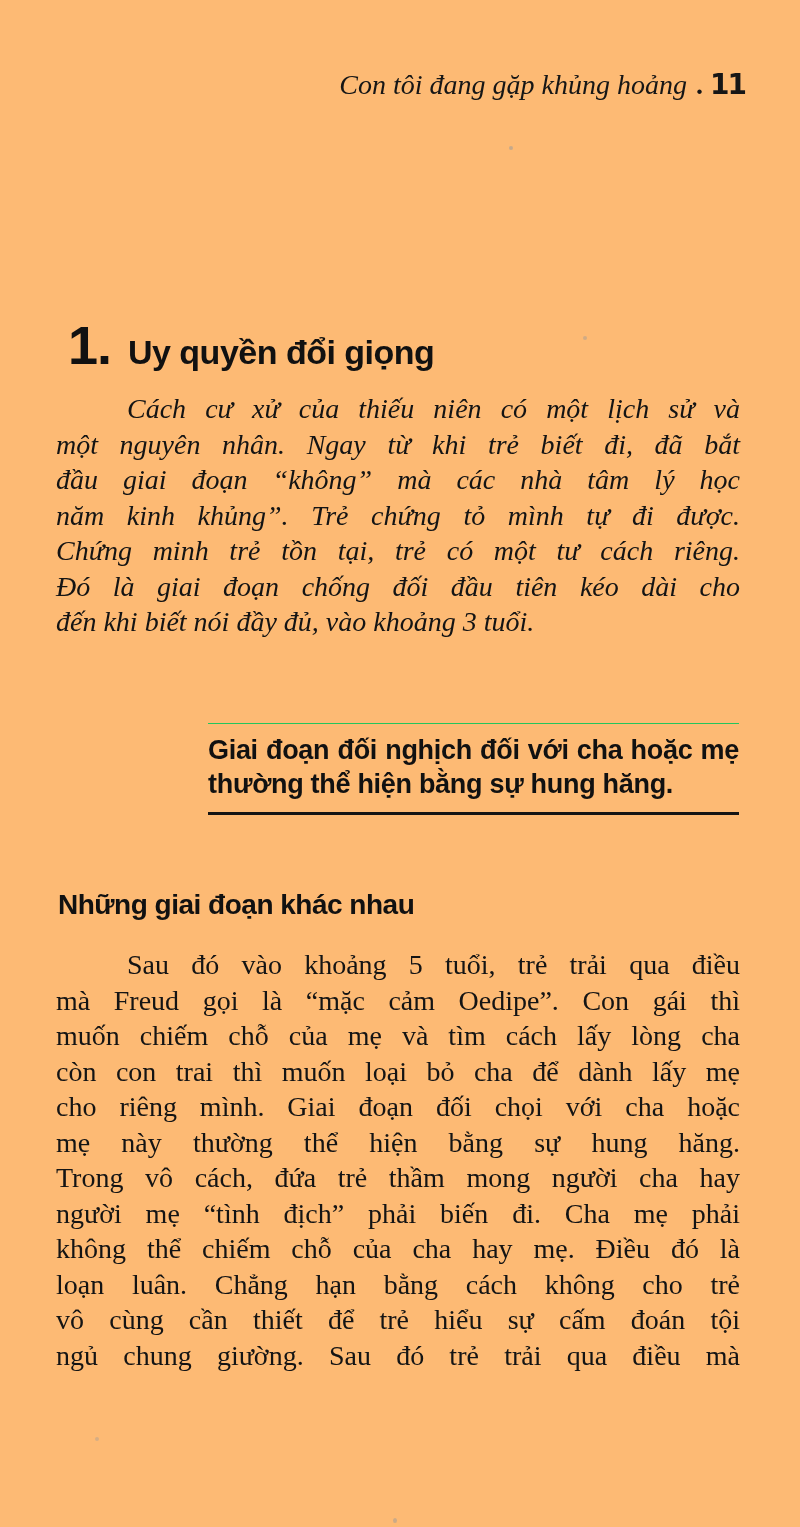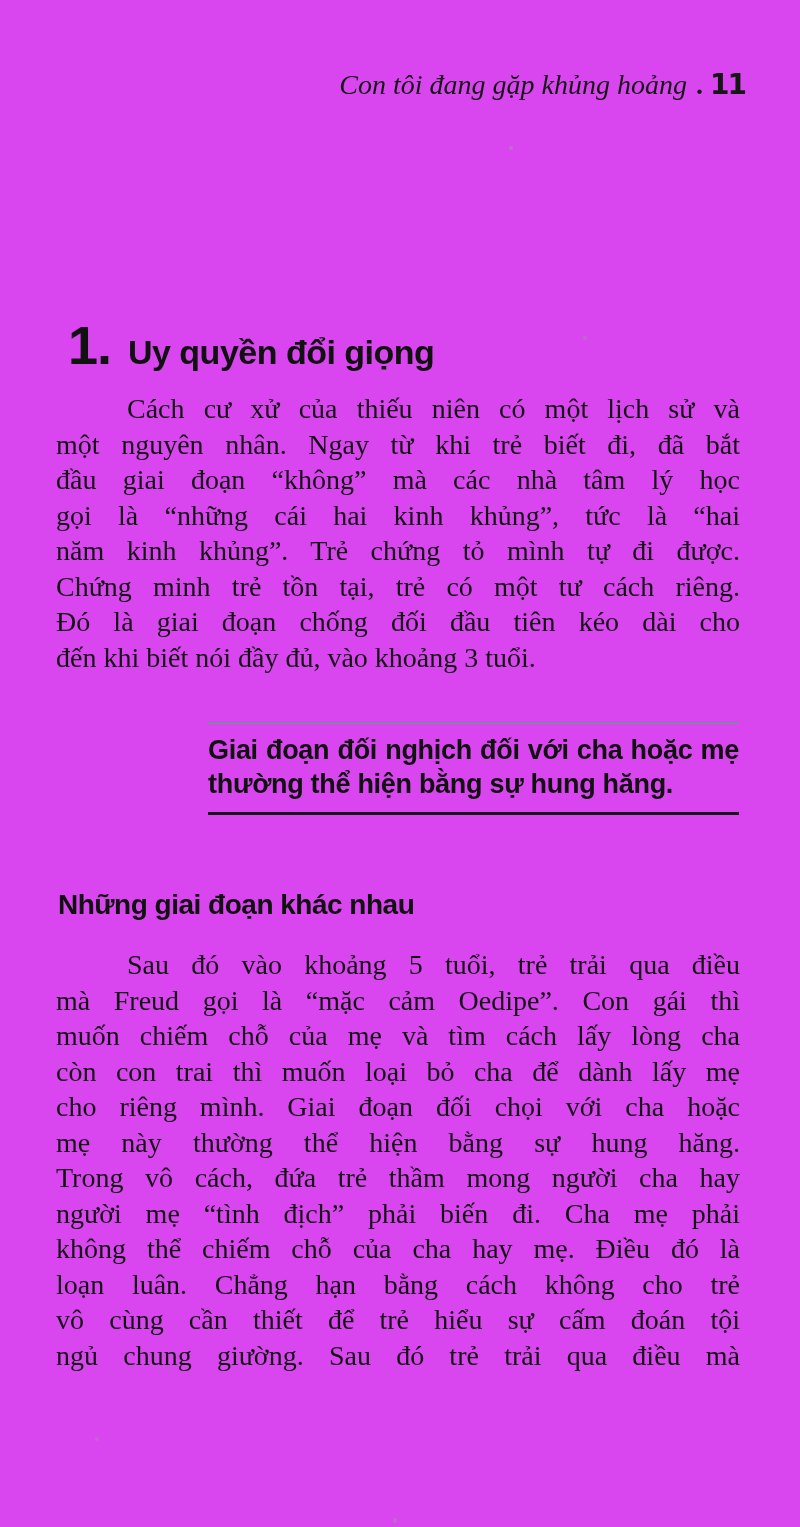--- a/index.html
+++ b/index.html
@@ -4,21 +4,21 @@
 <style>
   html, body {
     margin: 0;
     padding: 0;
     background: #ffffff;
   }
   .page {
     position: relative;
     width: 800px;
     height: 1527px;
-    background: #d946ef;
+    background: #fdba74;
     color: #161616;
     overflow: hidden;
   }
 
   
   .running-head {
     position: absolute;
     top: 68px;
     right: 55px;
     white-space: nowrap;
@@ -63,21 +63,21 @@
 
   
   .para {
     position: absolute;
     left: 56px;
     width: 684px;
     font-family: "Liberation Serif", serif;
     font-size: 28px;
     color: #141414;
   }
-  .para-1 { top: 391px; }
+  .para-1 { top: 391px; font-style: italic; }
   .para-2 { top: 947px; }
   .line {
     height: 35.5px;
     line-height: 35.5px;
     text-align: justify;
     text-align-last: justify;
     text-justify: inter-word;
     white-space: nowrap0; 
   }
   .line.indent { padding-left: 71px; }
@@ -142,21 +142,20 @@
 
   <h1 class="section-heading">
     <span class="sec-num">1.</span>
     <span class="sec-title">Uy quyền đổi giọng</span>
   </h1>
 
   <div class="para para-1">
     <div class="line indent">Cách cư xử của thiếu niên có một lịch sử và</div>
     <div class="line">một nguyên nhân. Ngay từ khi trẻ biết đi, đã bắt</div>
     <div class="line">đầu giai đoạn “không” mà các nhà tâm lý học</div>
-    <div class="line">gọi là “những cái hai kinh khủng”, tức là “hai</div>
     <div class="line">năm kinh khủng”. Trẻ chứng tỏ mình tự đi được.</div>
     <div class="line">Chứng minh trẻ tồn tại, trẻ có một tư cách riêng.</div>
     <div class="line">Đó là giai đoạn chống đối đầu tiên kéo dài cho</div>
     <div class="line last">đến khi biết nói đầy đủ, vào khoảng 3 tuổi.</div>
   </div>
 
   <div class="callout">
     <div class="cline">Giai đoạn đối nghịch đối với cha hoặc mẹ</div>
     <div class="cline last">thường thể hiện bằng sự hung hăng.</div>
   </div>

